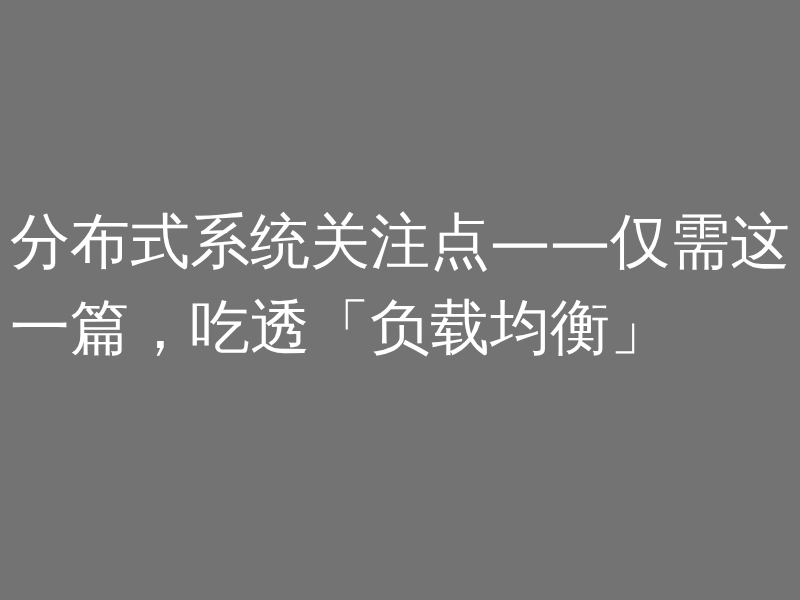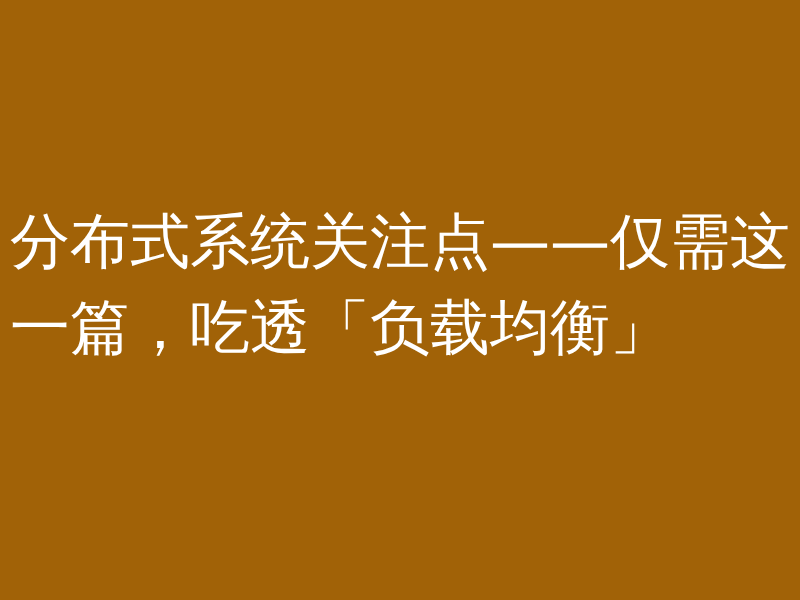--- a/index.html
+++ b/index.html
@@ -42,21 +42,21 @@
     line-height: 86px;
     font-weight: 400;
     letter-spacing: 0px;
     white-space: nowrap;
     text-rendering: geometricPrecision;
   }
 </style>
 </head>
 <body>
 
-<div id="cover-card" style="width: 800px; height: 600px; background: #a16207;">
+<div id="cover-card" style="width: 800px; height: 600px; background: #737373;">
 
   <div id="title-block" style="padding-left: 10px;">
 
     <span class="title-line" style="color: rgb(255, 255, 255); font-size: 60px; line-height: 86px;">分布式系统关注点——仅需这</span>
 
     <span class="title-line" style="color: rgb(255, 255, 255); font-size: 60px; line-height: 86px;">一篇，吃透「负载均衡」</span>
 
   </div>
 
 </div>

